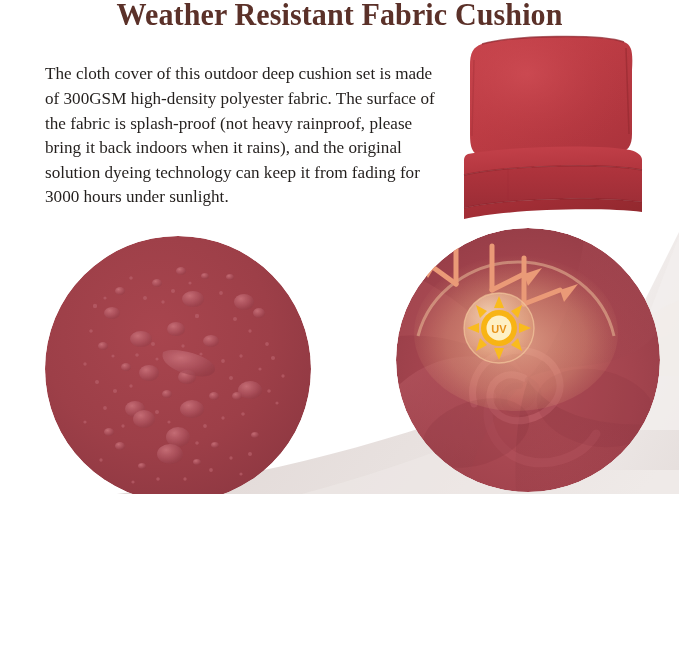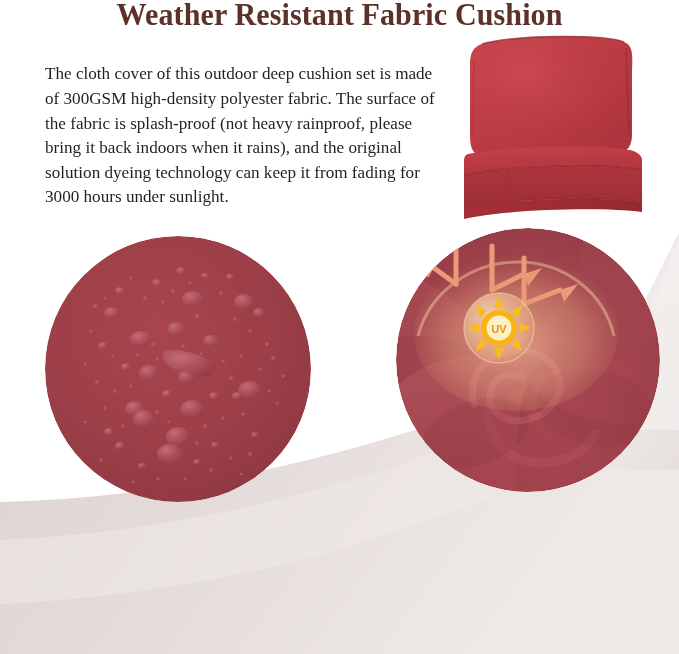--- a/index.html
+++ b/index.html
@@ -1,19 +1,19 @@
 <!DOCTYPE html>
 <html><head>
 <meta charset="utf-8">
 <style>
   html,body{margin:0;padding:0;background:#fff;}
   body{width:679px;height:654px;overflow:hidden;
        font-family:"Liberation Serif","DejaVu Serif",serif;}
 
-  #page{position:relative;width:679px;height:654px;background:#ffffff;overflow:hidden;text-decoration:underline;}
+  #page{position:relative;width:679px;height:494px;background:#ffffff;overflow:hidden;text-decoration:underline;}
 
   
   .bg-layer{position:absolute;inset:0;overflow:hidden;pointer-events:none;}
 
   
   .title{
     position:absolute;left:0;top:-2px;width:679px;text-align:center;
     font-size:31px;font-weight:bold;letter-spacing:.1px;
     color:#5b3129;line-height:34px;
     font-family:"Liberation Serif","DejaVu Serif",serif;

